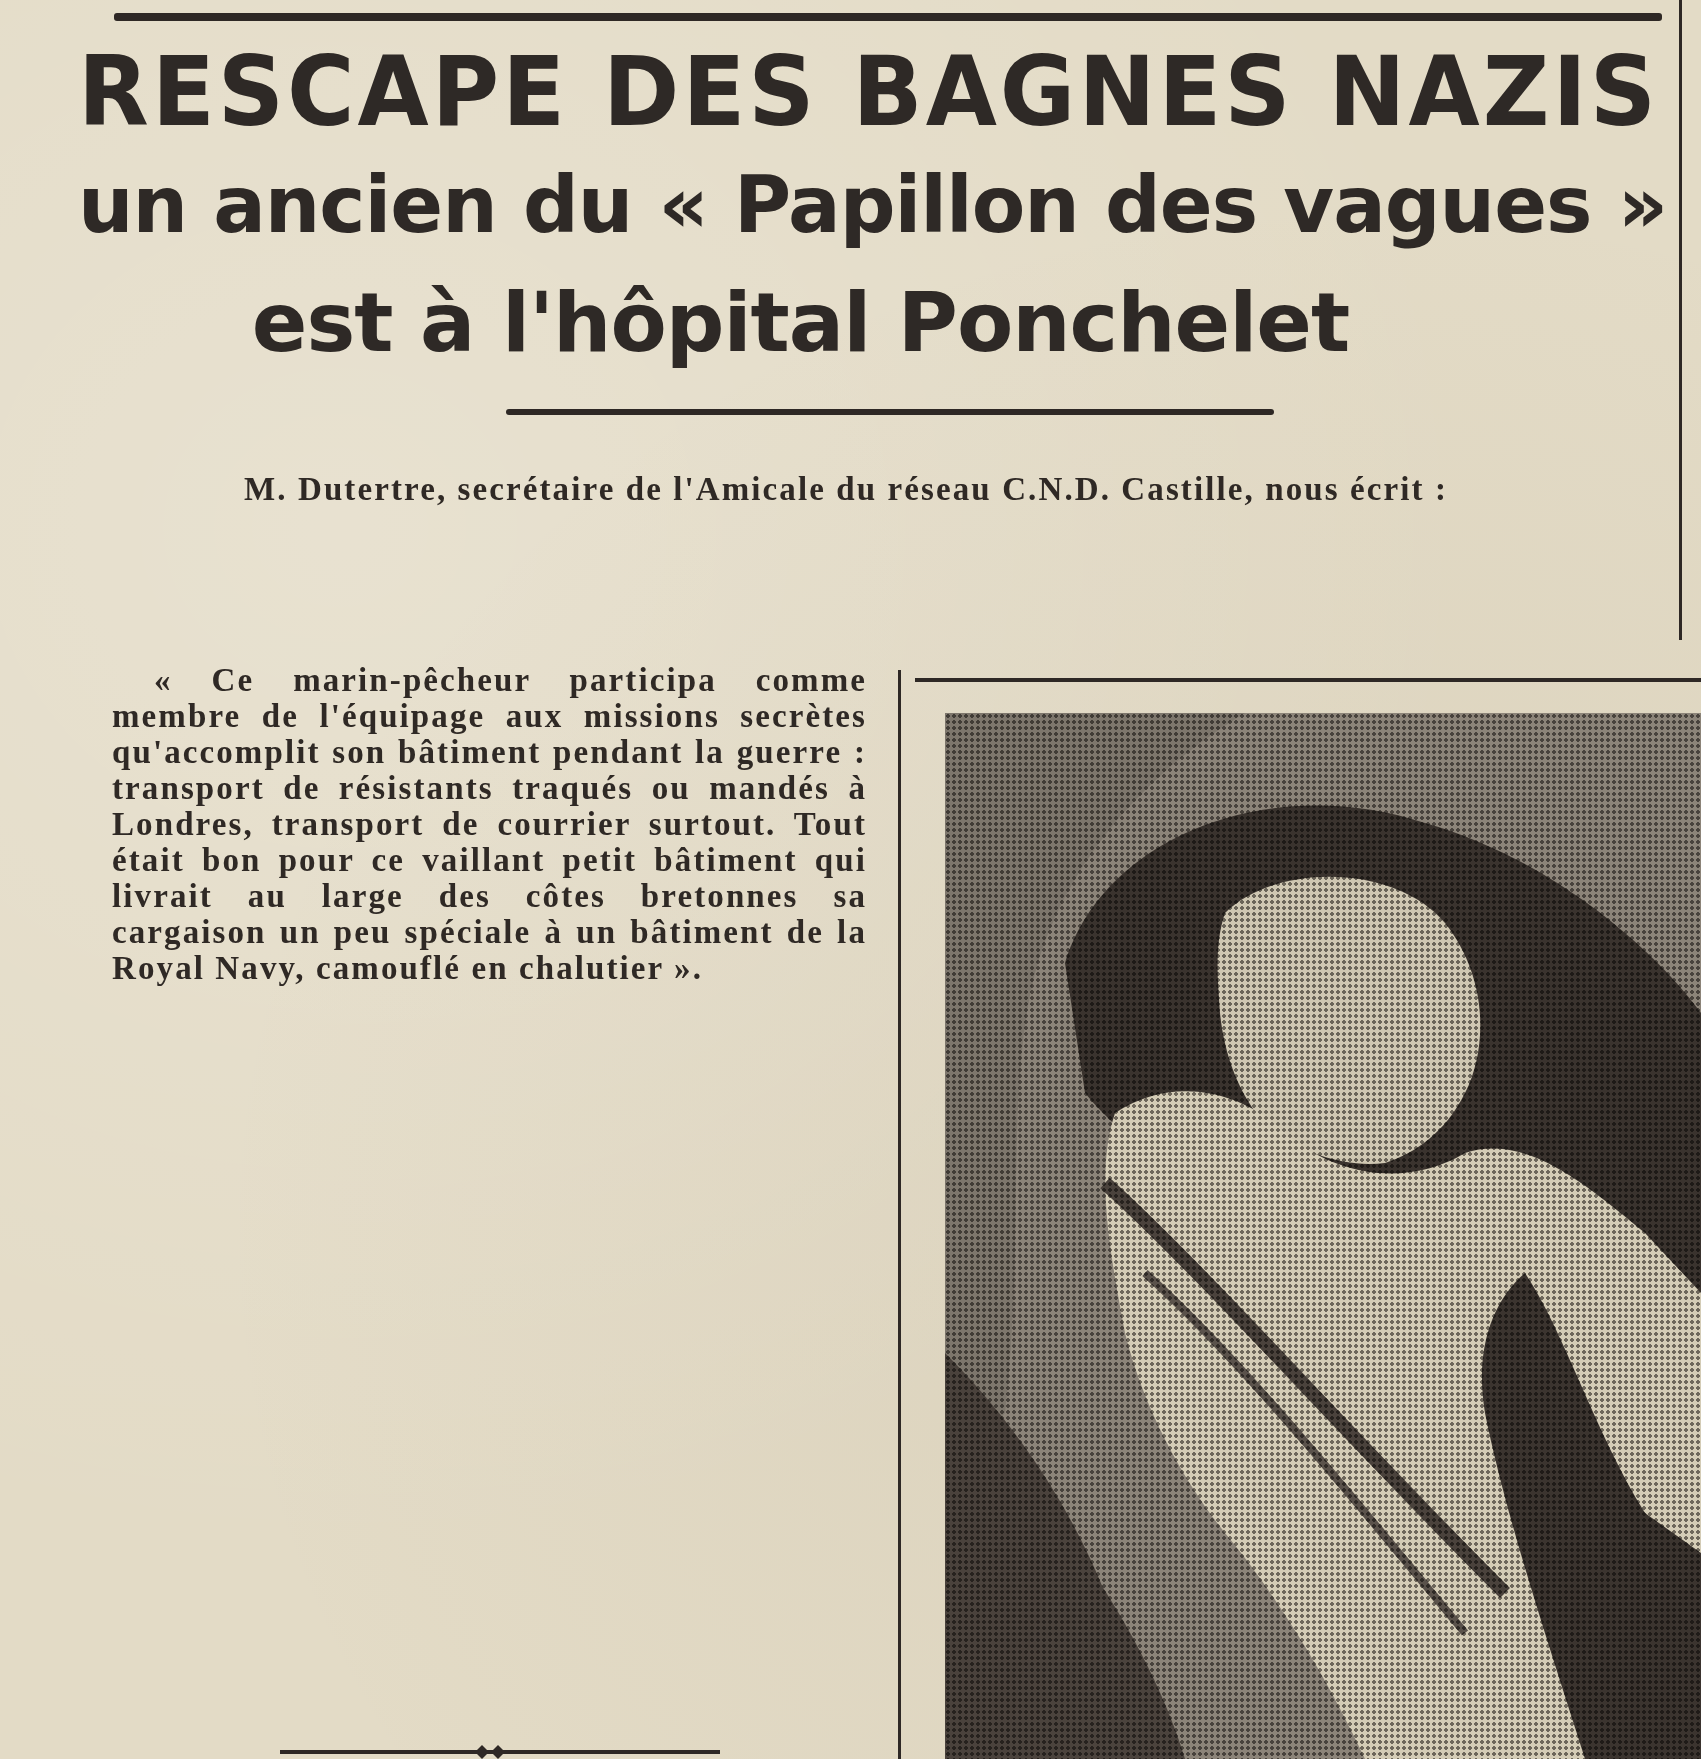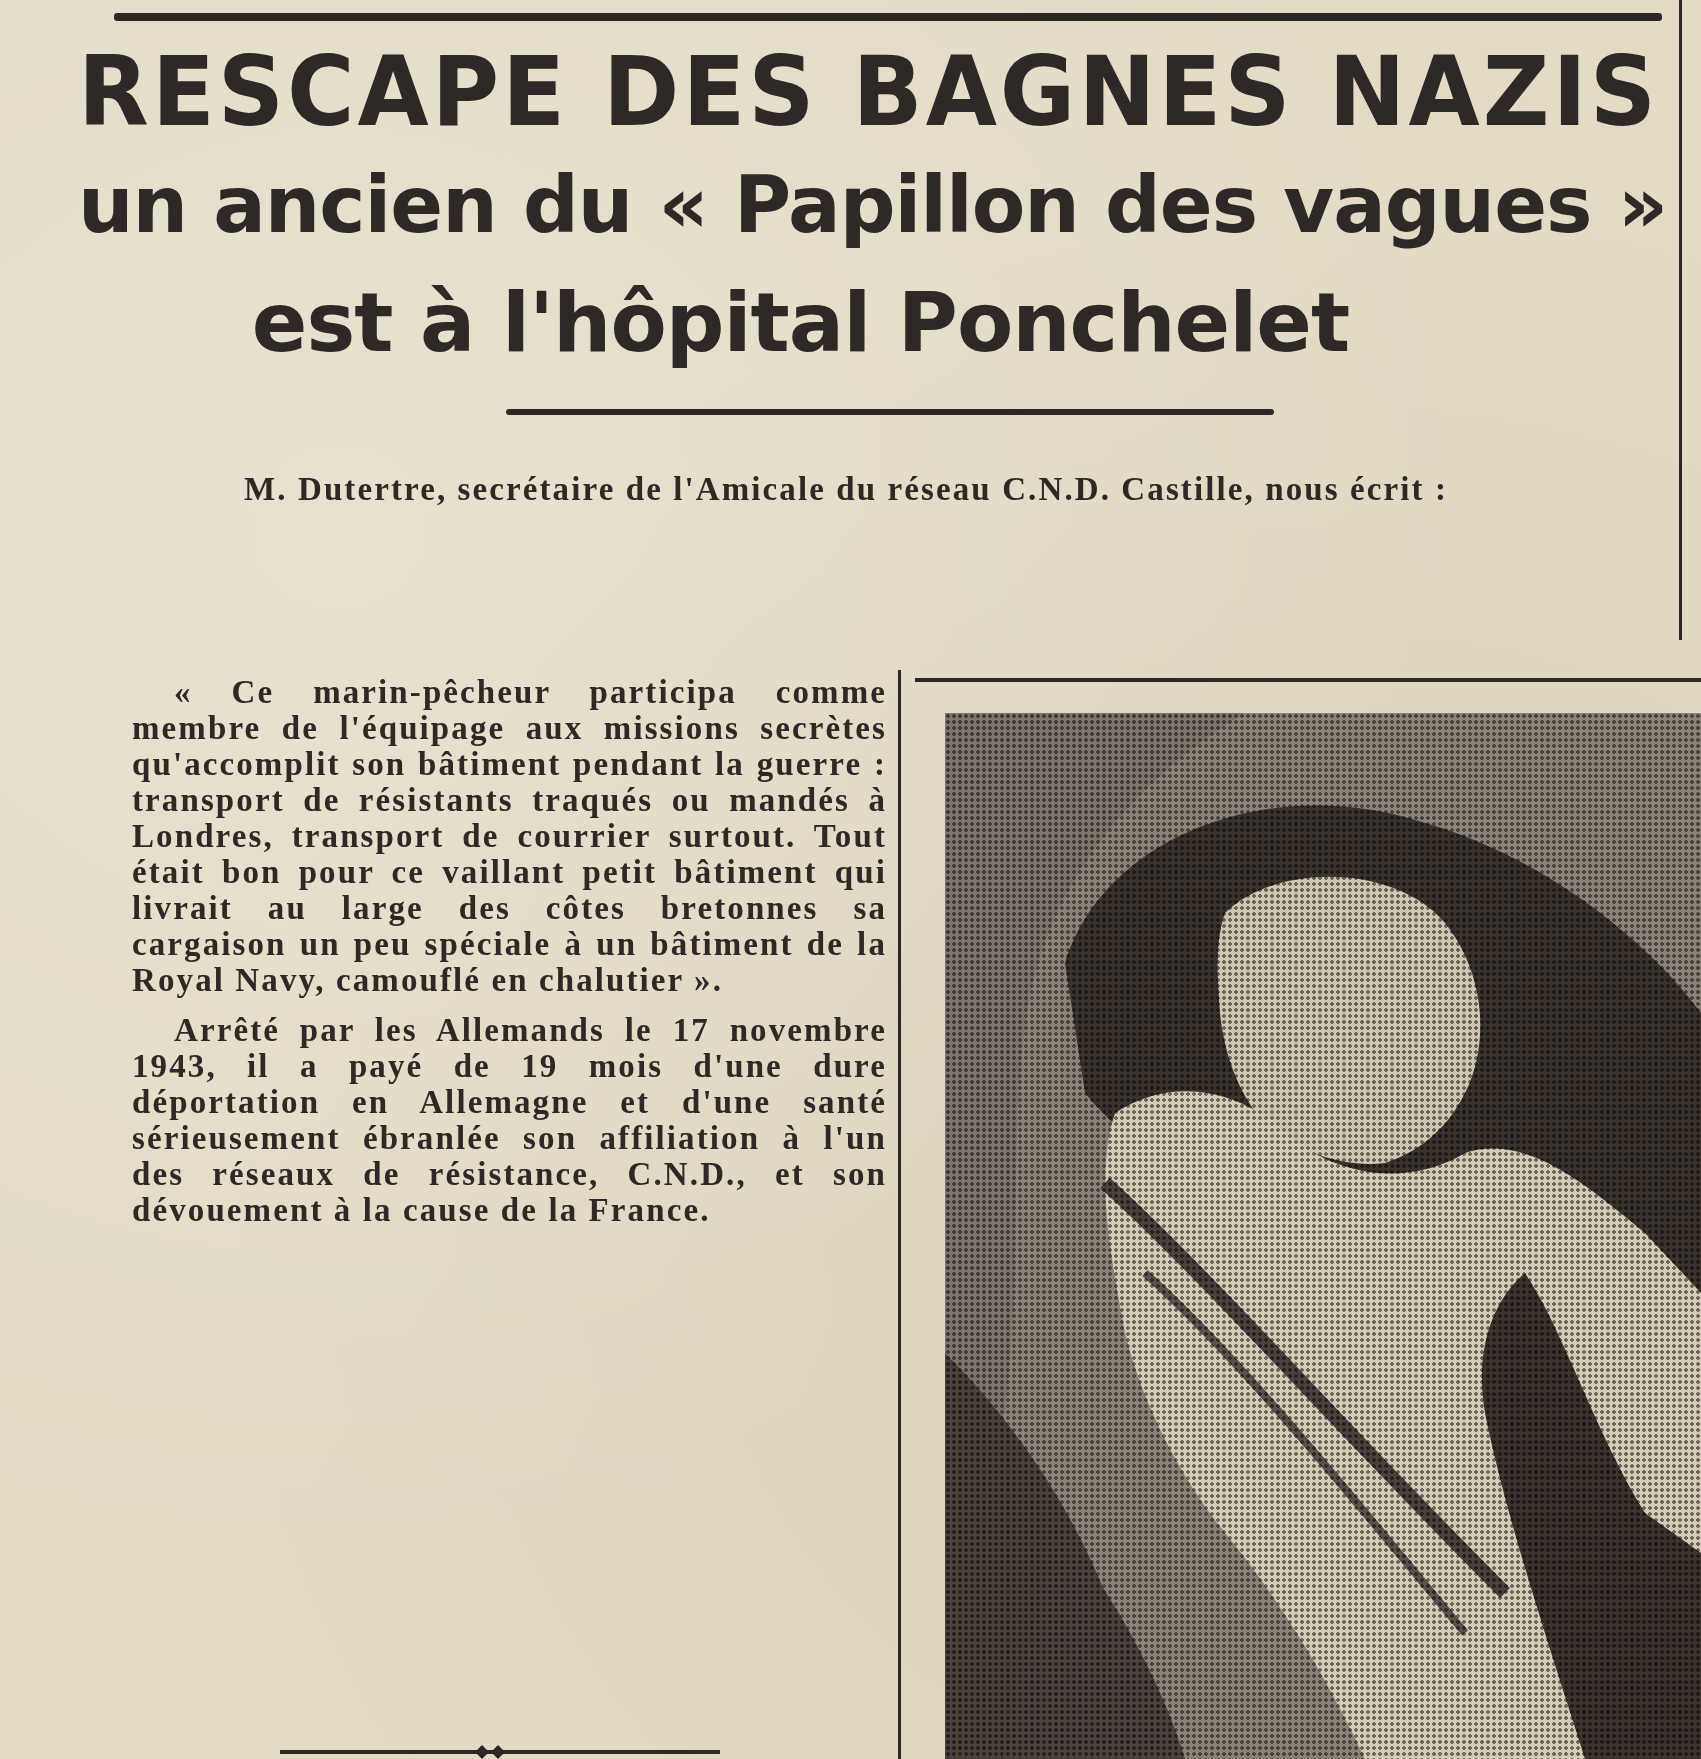--- a/index.html
+++ b/index.html
@@ -27,21 +27,21 @@
   .body-text {
     font-family:"Liberation Serif", "DejaVu Serif", serif;
     font-weight:bold; color:#2f2925;
     font-size:33px; line-height:36px; letter-spacing:2.1px;
     text-align:justify; margin:0;
   }
   .intro { position:absolute; left:153px; width:1510px; top:455px; }
   .intro p { margin:16px; text-indent:75px; text-align-last:left; }
   .intro p.first { text-align:justify; }
 
-  .col-left { position:absolute; left:132px; width:755px; top:662px;margin-top:12px; }
+  .col-left { position:absolute; left:112px; width:755px; top:662px; }
   .col-left p { margin:0 0 14px 0; text-indent:42px; hyphens:manual; }
 
   .photo-frame {
     position:absolute; left:945px; top:713px; width:756px; height:1046px; overflow:hidden;
     background:#8a8276;
   }
   .photo-frame svg { display:block; }
   .dots {
     position:absolute; inset:0;
     background-image: radial-gradient(circle, rgba(30,25,22,0.55) 1.6px, rgba(0,0,0,0) 2px);
@@ -62,21 +62,20 @@
 <h2 class="headline h3">est à l'hôpital Ponchelet</h2>
 
 <div class="rule" style="left:506px; top:409px; width:768px; height:6px;"></div>
 
 <div class="intro body-text">
   <p class="first">M. Dutertre, secrétaire de l'Amicale du réseau C.N.D. Castille, nous écrit :</p>
 </div>
 
 <div class="col-left body-text">
   <p>« Ce marin-pêcheur participa comme membre de l'équipage aux missions secrètes qu'accomplit son bâtiment pendant la guerre : transport de résistants traqués ou mandés à Londres, transport de courrier surtout. Tout était bon pour ce vaillant petit bâtiment qui livrait au large des côtes bretonnes sa cargaison un peu spéciale à un bâtiment de la Royal Navy, camouflé en chalutier ».</p>
-  <p>Arrêté par les Allemands le 17 novembre 1943, il a payé de 19 mois d'une dure déportation en Allemagne et d'une santé sérieusement ébranlée son affiliation à l'un des réseaux de résistance, C.N.D., et son dévouement à la cause de la France.</p>
 </div>
 
 <div class="vrule" style="left:898px; top:670px; height:1089px;"></div>
 <div class="rule" style="left:915px; top:678px; width:786px; height:4px; border-radius:0;"></div>
 
 <div class="photo-frame">
   <svg width="756" height="1046" viewBox="0 0 756 1046">
     <rect width="756" height="1046" fill="#8c8479"></rect>
 
     <path d="M120 250 C160 120 330 60 480 110 C620 150 720 250 756 300 L756 1046 L560 1046 C520 900 470 760 420 700 C380 640 330 560 300 520 C250 470 180 430 140 380 Z" fill="#3a332e"></path>

